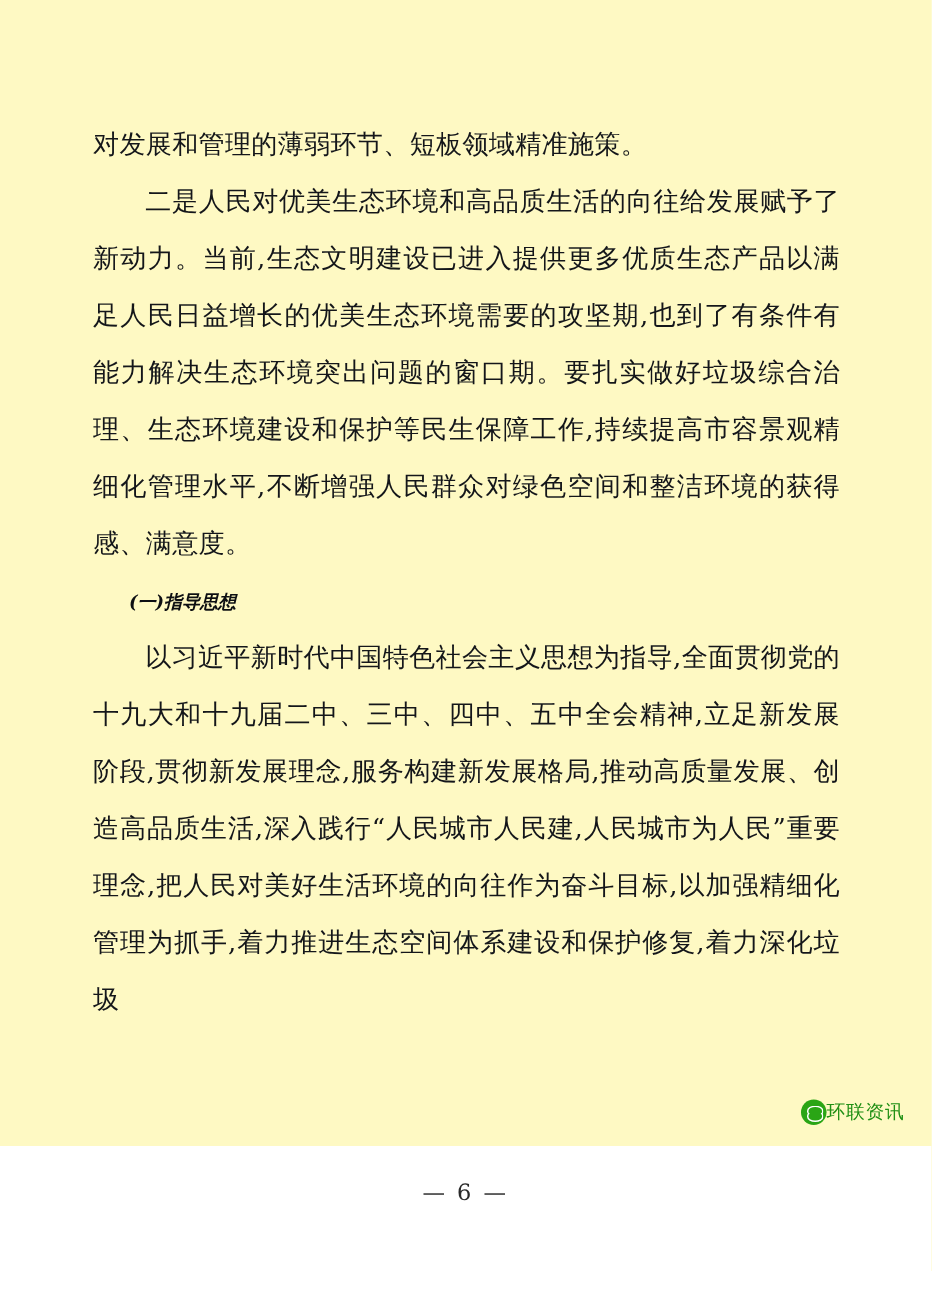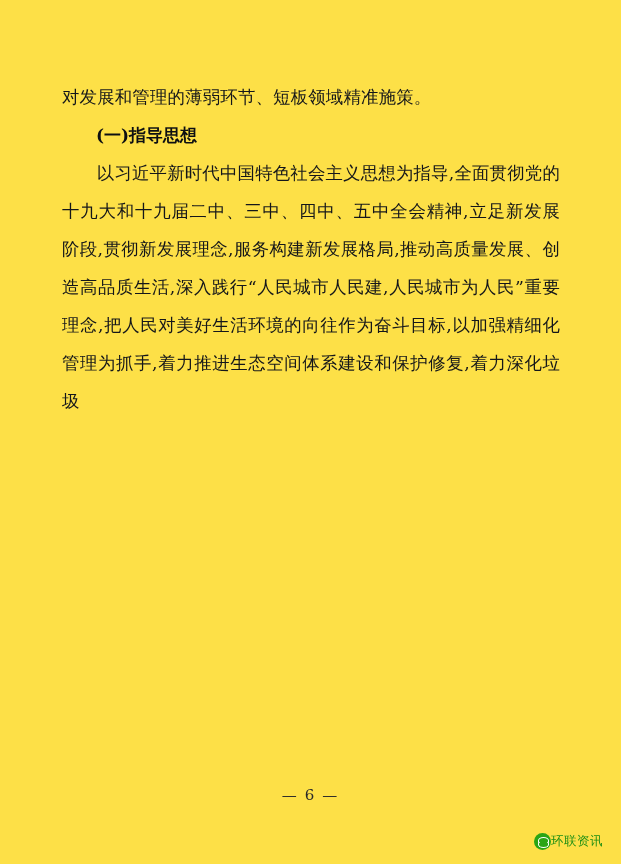--- a/index.html
+++ b/index.html
@@ -13,22 +13,22 @@
     font-family: "DejaVu Serif", "Liberation Serif", serif;
     color: #1a1a1a;
     position: relative;
     overflow: hidden;
   }
   .page {
     position: absolute;
     left: 0;
     top: 0;
     width: 621px;
-    height: 864px;
-    background: #fde047;
+    height: 764px;
+    background: #fef9c3;
   }
   .content {
     position: absolute;
     left: 62px;
     top: 78px;
     width: 498px;
   }
   .para {
     font-size: 17.4px;
     line-height: 38px;
@@ -44,27 +44,28 @@
   .heading {
     font-size: 17.6px;
     line-height: 38px;
     font-weight: bold;
     text-indent: 2em;
     margin: 0;
     color: #0d0f12;
     font-family: "DejaVu Sans", "Liberation Sans", sans-serif;
   }
   .subheading {
-    font-size: 17px;
+    font-size: 12px;
     line-height: 38px;
     font-weight: bold;
     text-indent: 2em;
     margin: 0;
     color: #0d0f12;
     font-family: "DejaVu Serif", "Liberation Serif", serif;
+    font-style: italic;
   }
   .footer {
     position: absolute;
     left: 0;
     top: 786px;
     width: 621px;
     text-align: center;
     font-size: 15px;
     color: #2a2a2a;
     letter-spacing: 2px;
@@ -120,20 +121,21 @@
   }
 </style>
 </head>
 <body>
 
 <div class="page">
   <div class="content">
 
     <p class="para">对发展和管理的薄弱环节、短板领域精准施策。</p>
 
+    <p class="para indent">二是人民对优美生态环境和高品质生活的向往给发展赋予了新动力。当前,生态文明建设已进入提供更多优质生态产品以满足人民日益增长的优美生态环境需要的攻坚期,也到了有条件有能力解决生态环境突出问题的窗口期。要扎实做好垃圾综合治理、生态环境建设和保护等民生保障工作,持续提高市容景观精细化管理水平,不断增强人民群众对绿色空间和整洁环境的获得感、满意度。</p>
 
 
 
     <p class="subheading">(一)指导思想</p>
 
     <p class="para indent">以习近平新时代中国特色社会主义思想为指导,全面贯彻党的十九大和十九届二中、三中、四中、五中全会精神,立足新发展阶段,贯彻新发展理念,服务构建新发展格局,推动高质量发展、创造高品质生活,深入践行“人民城市人民建,人民城市为人民”重要理念,把人民对美好生活环境的向往作为奋斗目标,以加强精细化管理为抓手,着力推进生态空间体系建设和保护修复,着力深化垃圾</p>
 
   </div>
 
   <div class="footer">

